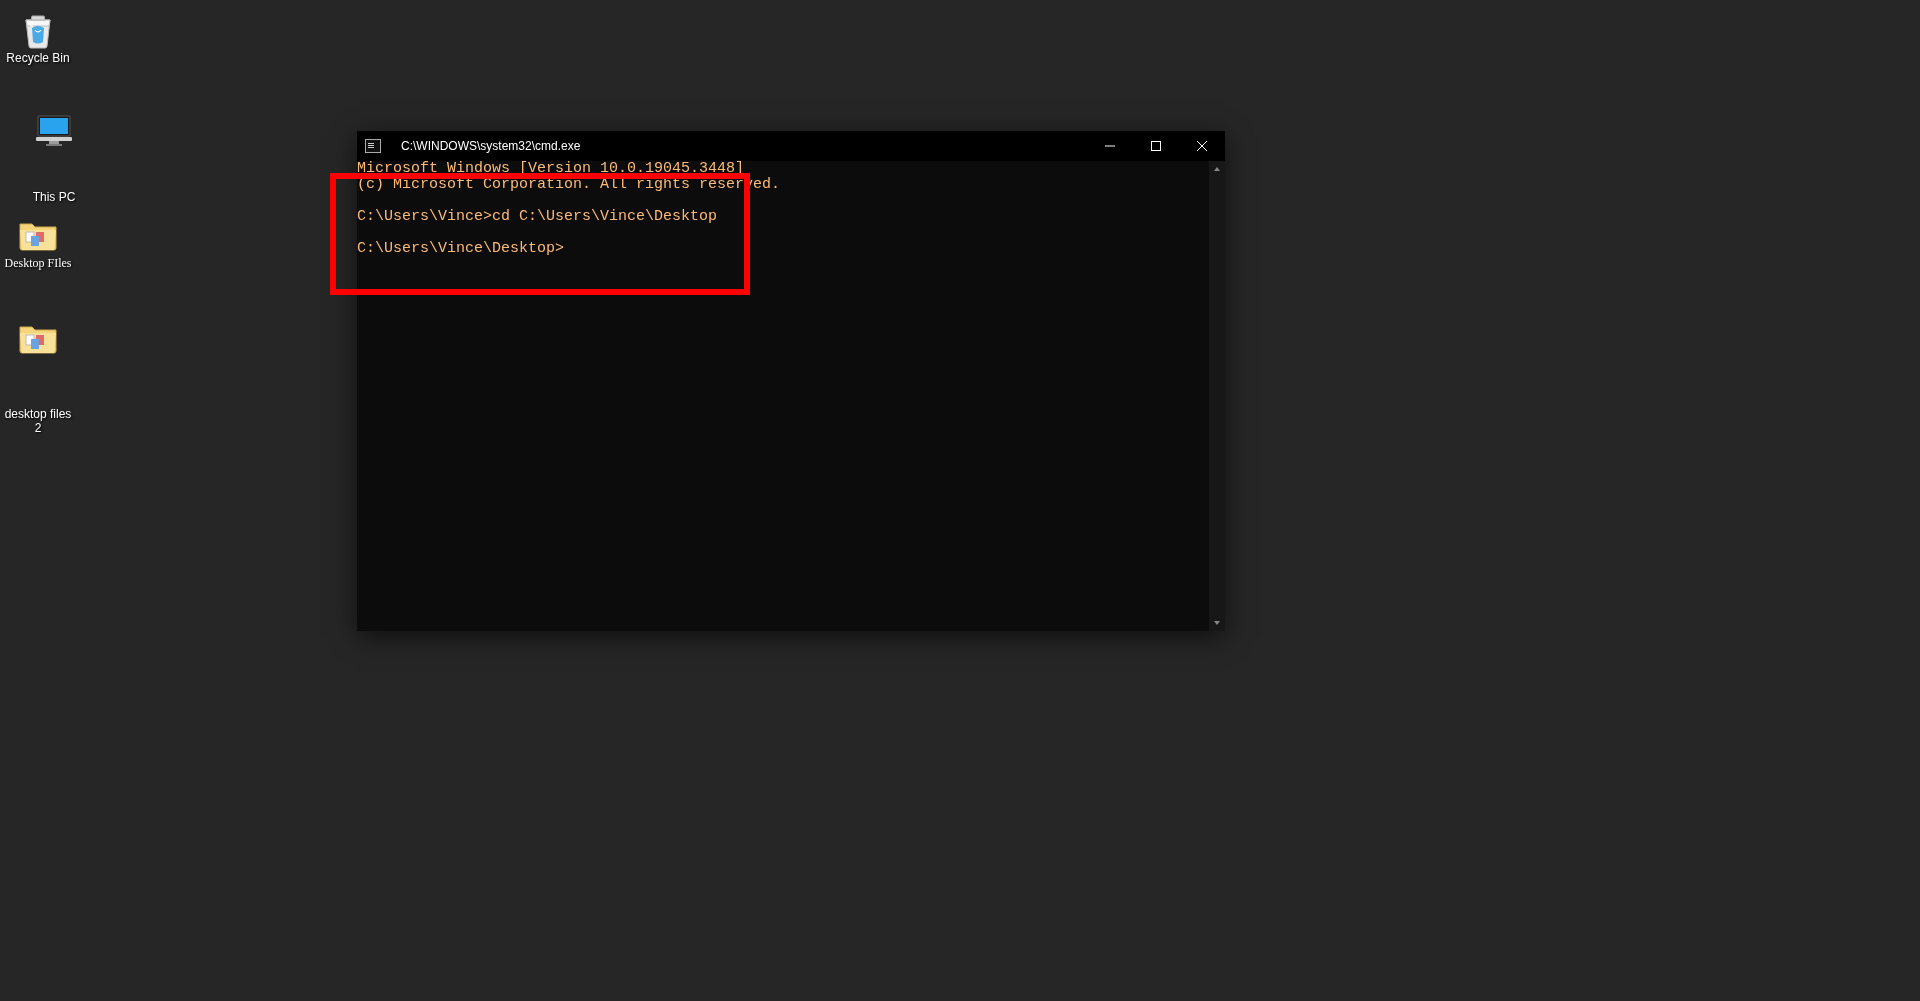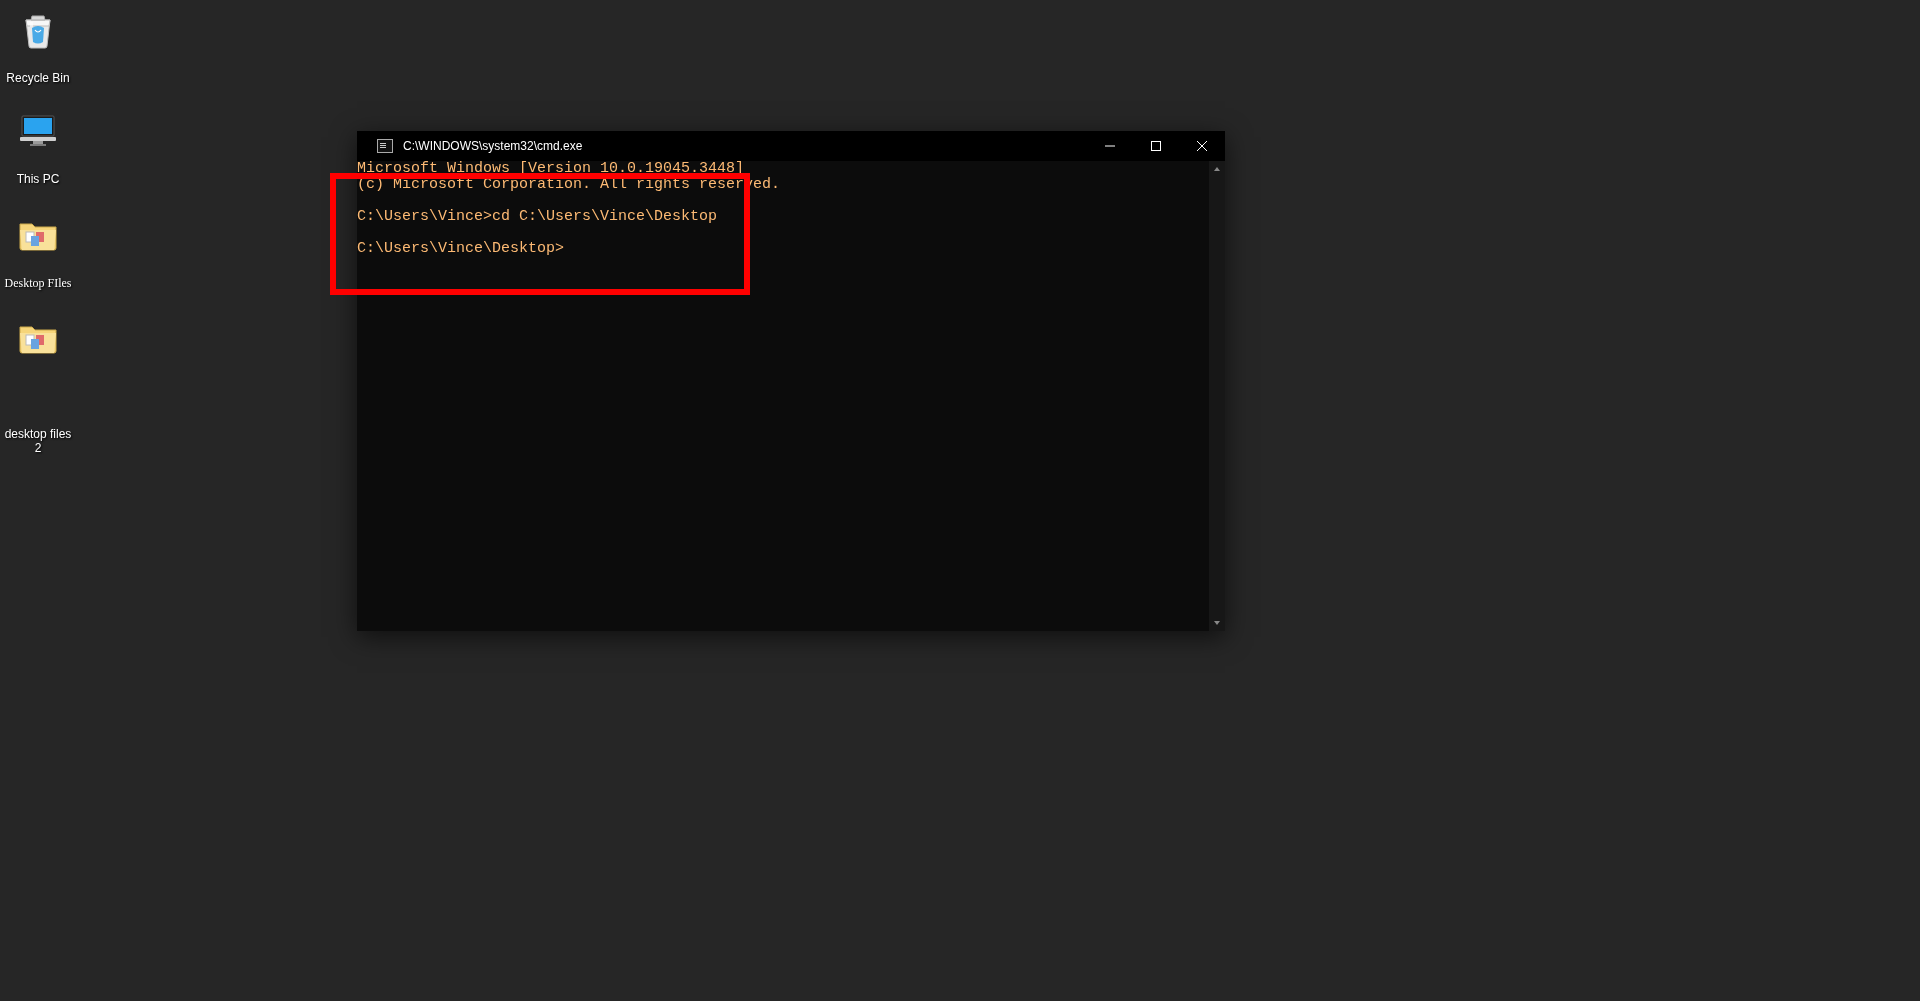--- a/index.html
+++ b/index.html
@@ -35,21 +35,21 @@
     width: 42px;
     height: 42px;
     display: flex;
     align-items: center;
     justify-content: center;
   }
   .desktop-icon .label {
     font-size: 12px;
     color: #fff;
     text-shadow: 1px 1px 2px #000;
-    margin-top: 20px;
+    margin-top: 0;
     line-height: 14px;
     word-wrap: break-word;
     max-width: 76px;
   }
 
   
   .recycle-svg { width: 40px; height: 40px; }
   .pc-svg { width: 40px; height: 34px; }
   .folder-svg { width: 40px; height: 34px; }
 
@@ -71,22 +71,21 @@
     display: flex;
     align-items: center;
     justify-content: space-between;
     color: #fff;
     font-size: 12px;
   }
   .cmd-title-left {
     display: flex;
     align-items: center;
     padding-left: 8px;
-    gap: 10px;
-    margin-left: 12px;
+    gap: 20px;
   }
   .cmd-sys-icon {
     width: 16px;
     height: 14px;
     border: 1px solid #aaa;
     background: #111;
     position: relative;
     box-sizing: border-box;
   }
   .cmd-sys-icon::after{
@@ -177,21 +176,21 @@
         <path d="M8 10 L32 10 L31 16 L9 16 Z" fill="#f7f7f7" stroke="#bbb"></path>
         <path d="M14 6 L26 6 L27 10 L13 10 Z" fill="#d8d8d8" stroke="#aaa"></path>
         <path d="M14 18 Q20 14 26 18 L25 32 Q20 35 15 32 Z" fill="#2e9fe6" opacity="0.85"></path>
         <path d="M17 20 Q20 24 23 20" stroke="#fff" stroke-width="1.2" fill="none"></path>
         <rect x="12" y="12" width="3" height="5" fill="#fff" opacity="0.6"></rect>
       </svg>
     </div>
     <div class="label">Recycle Bin</div>
   </div>
 
-  <div class="desktop-icon" style="left:0px; top:110px;">
+  <div class="desktop-icon" style="left:16px; top:110px;gap:38px;">
     <div class="icon-img">
       <svg class="pc-svg" viewBox="0 0 40 34">
         <rect x="4" y="2" width="32" height="20" rx="1" fill="#1b1b1b" stroke="#555"></rect>
         <rect x="6" y="4" width="28" height="16" fill="#2aa3ef"></rect>
         <rect x="6" y="4" width="28" height="16" fill="url(#g)"></rect>
         <rect x="2" y="23" width="36" height="4" rx="1" fill="#cfcfcf"></rect>
         <rect x="15" y="27" width="10" height="3" fill="#9a9a9a"></rect>
         <rect x="12" y="30" width="16" height="2" fill="#7a7a7a"></rect>
       </svg>
     </div>

